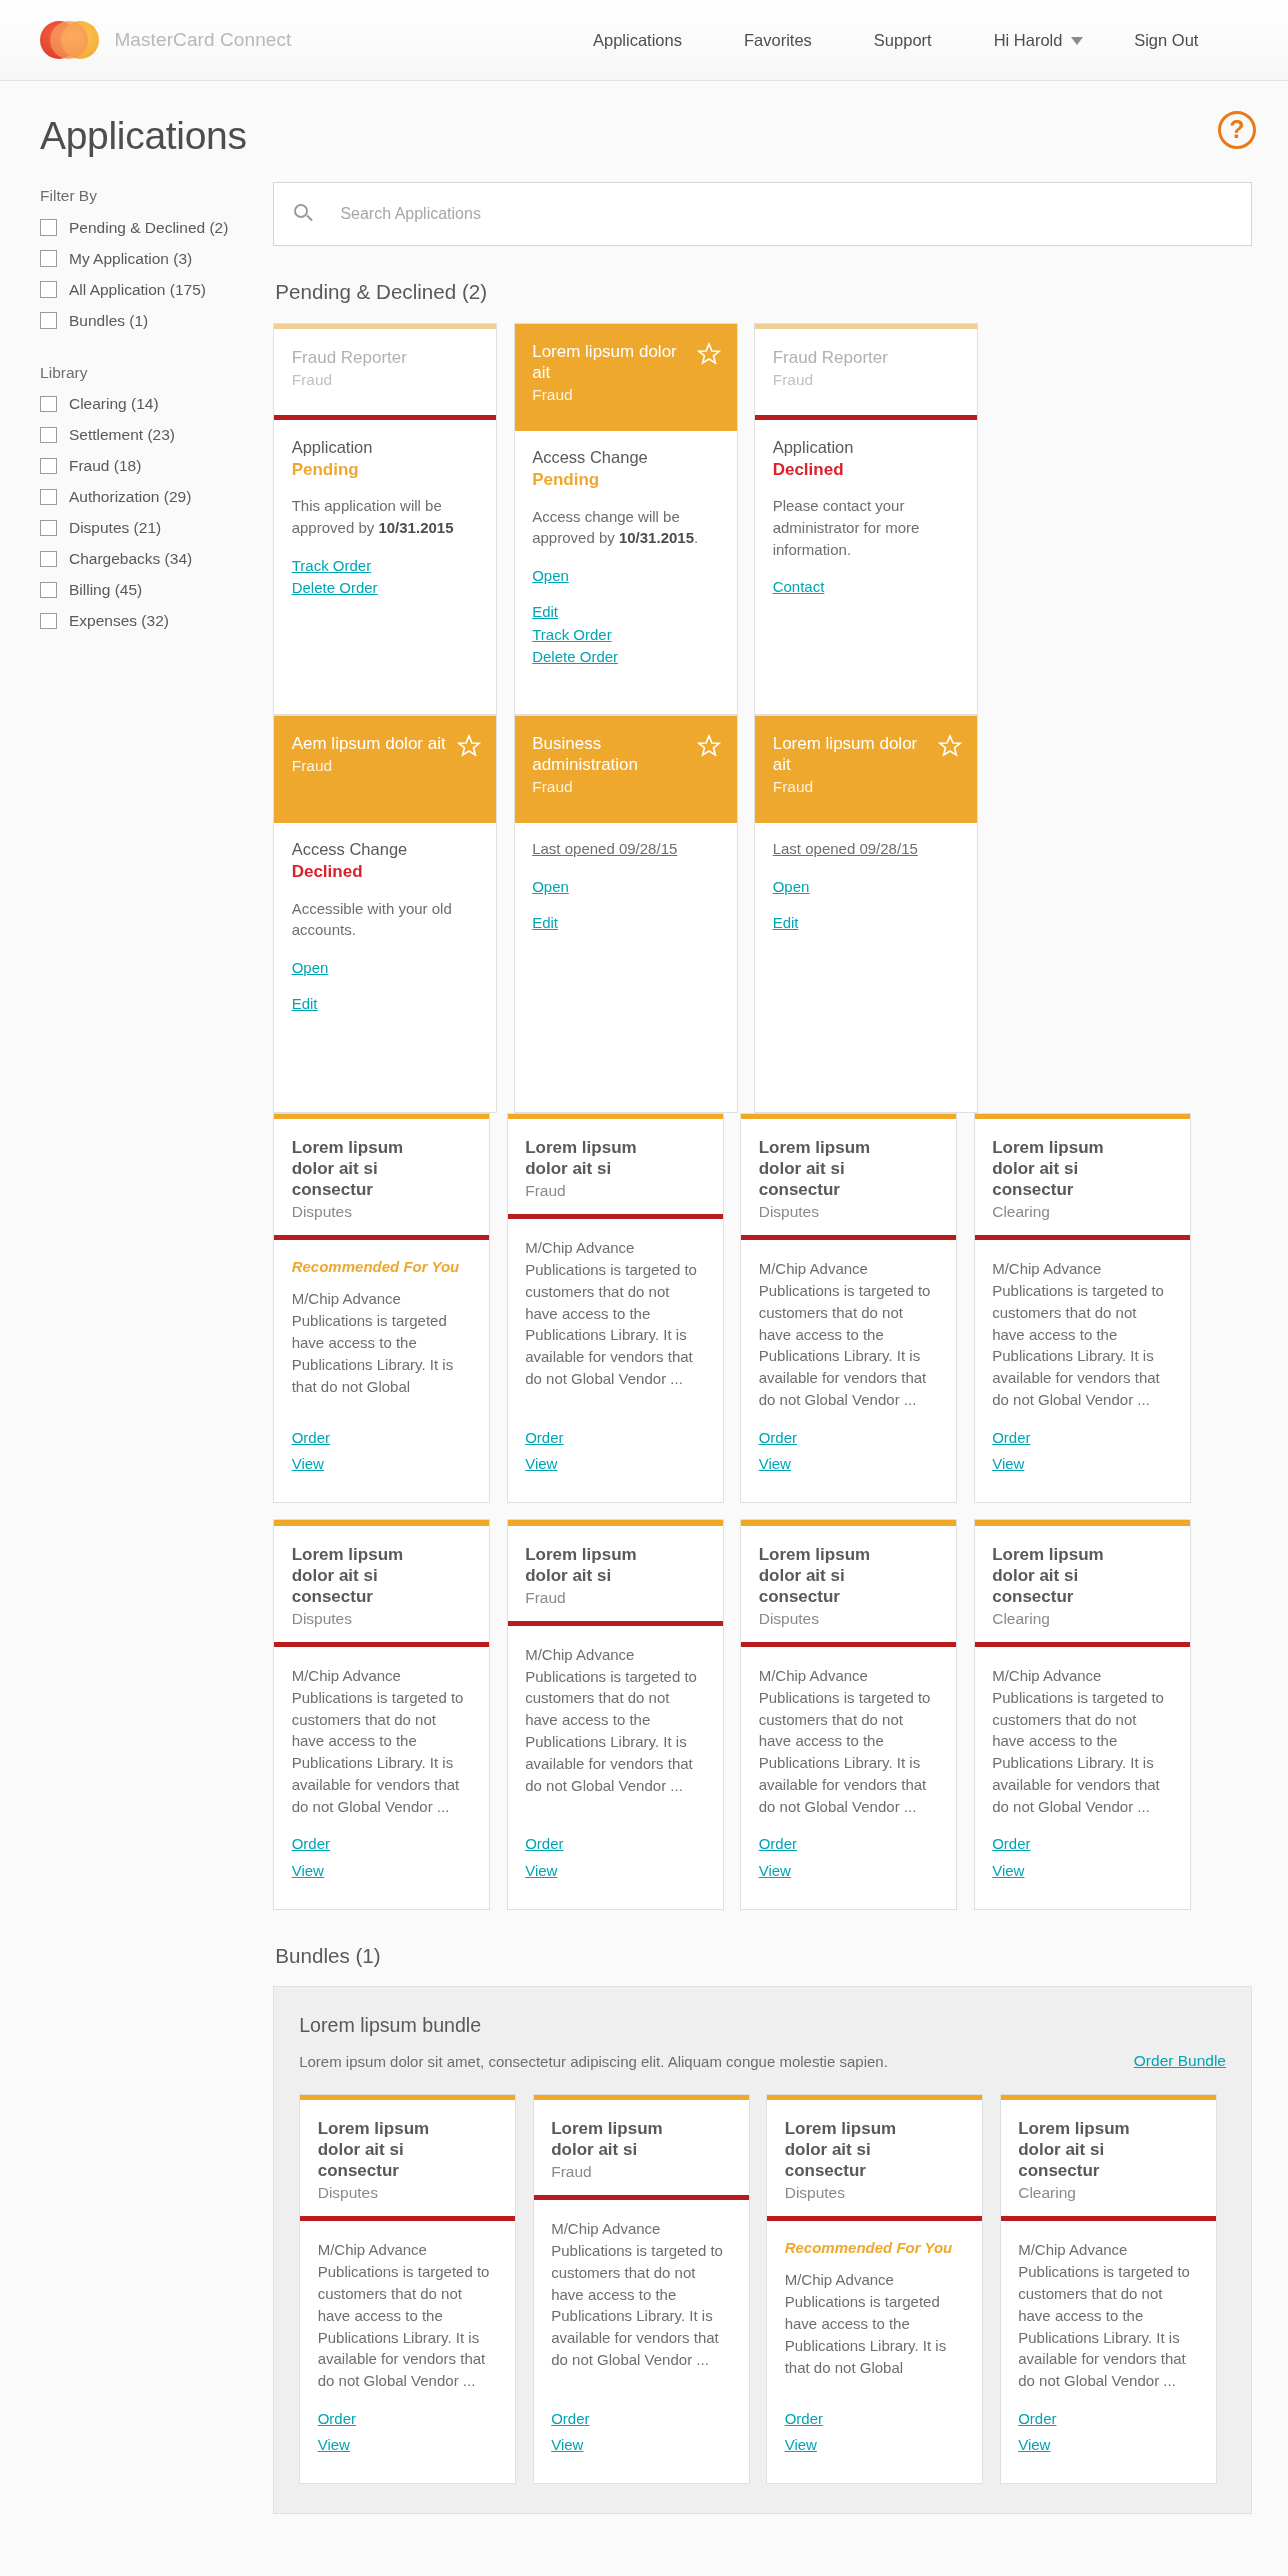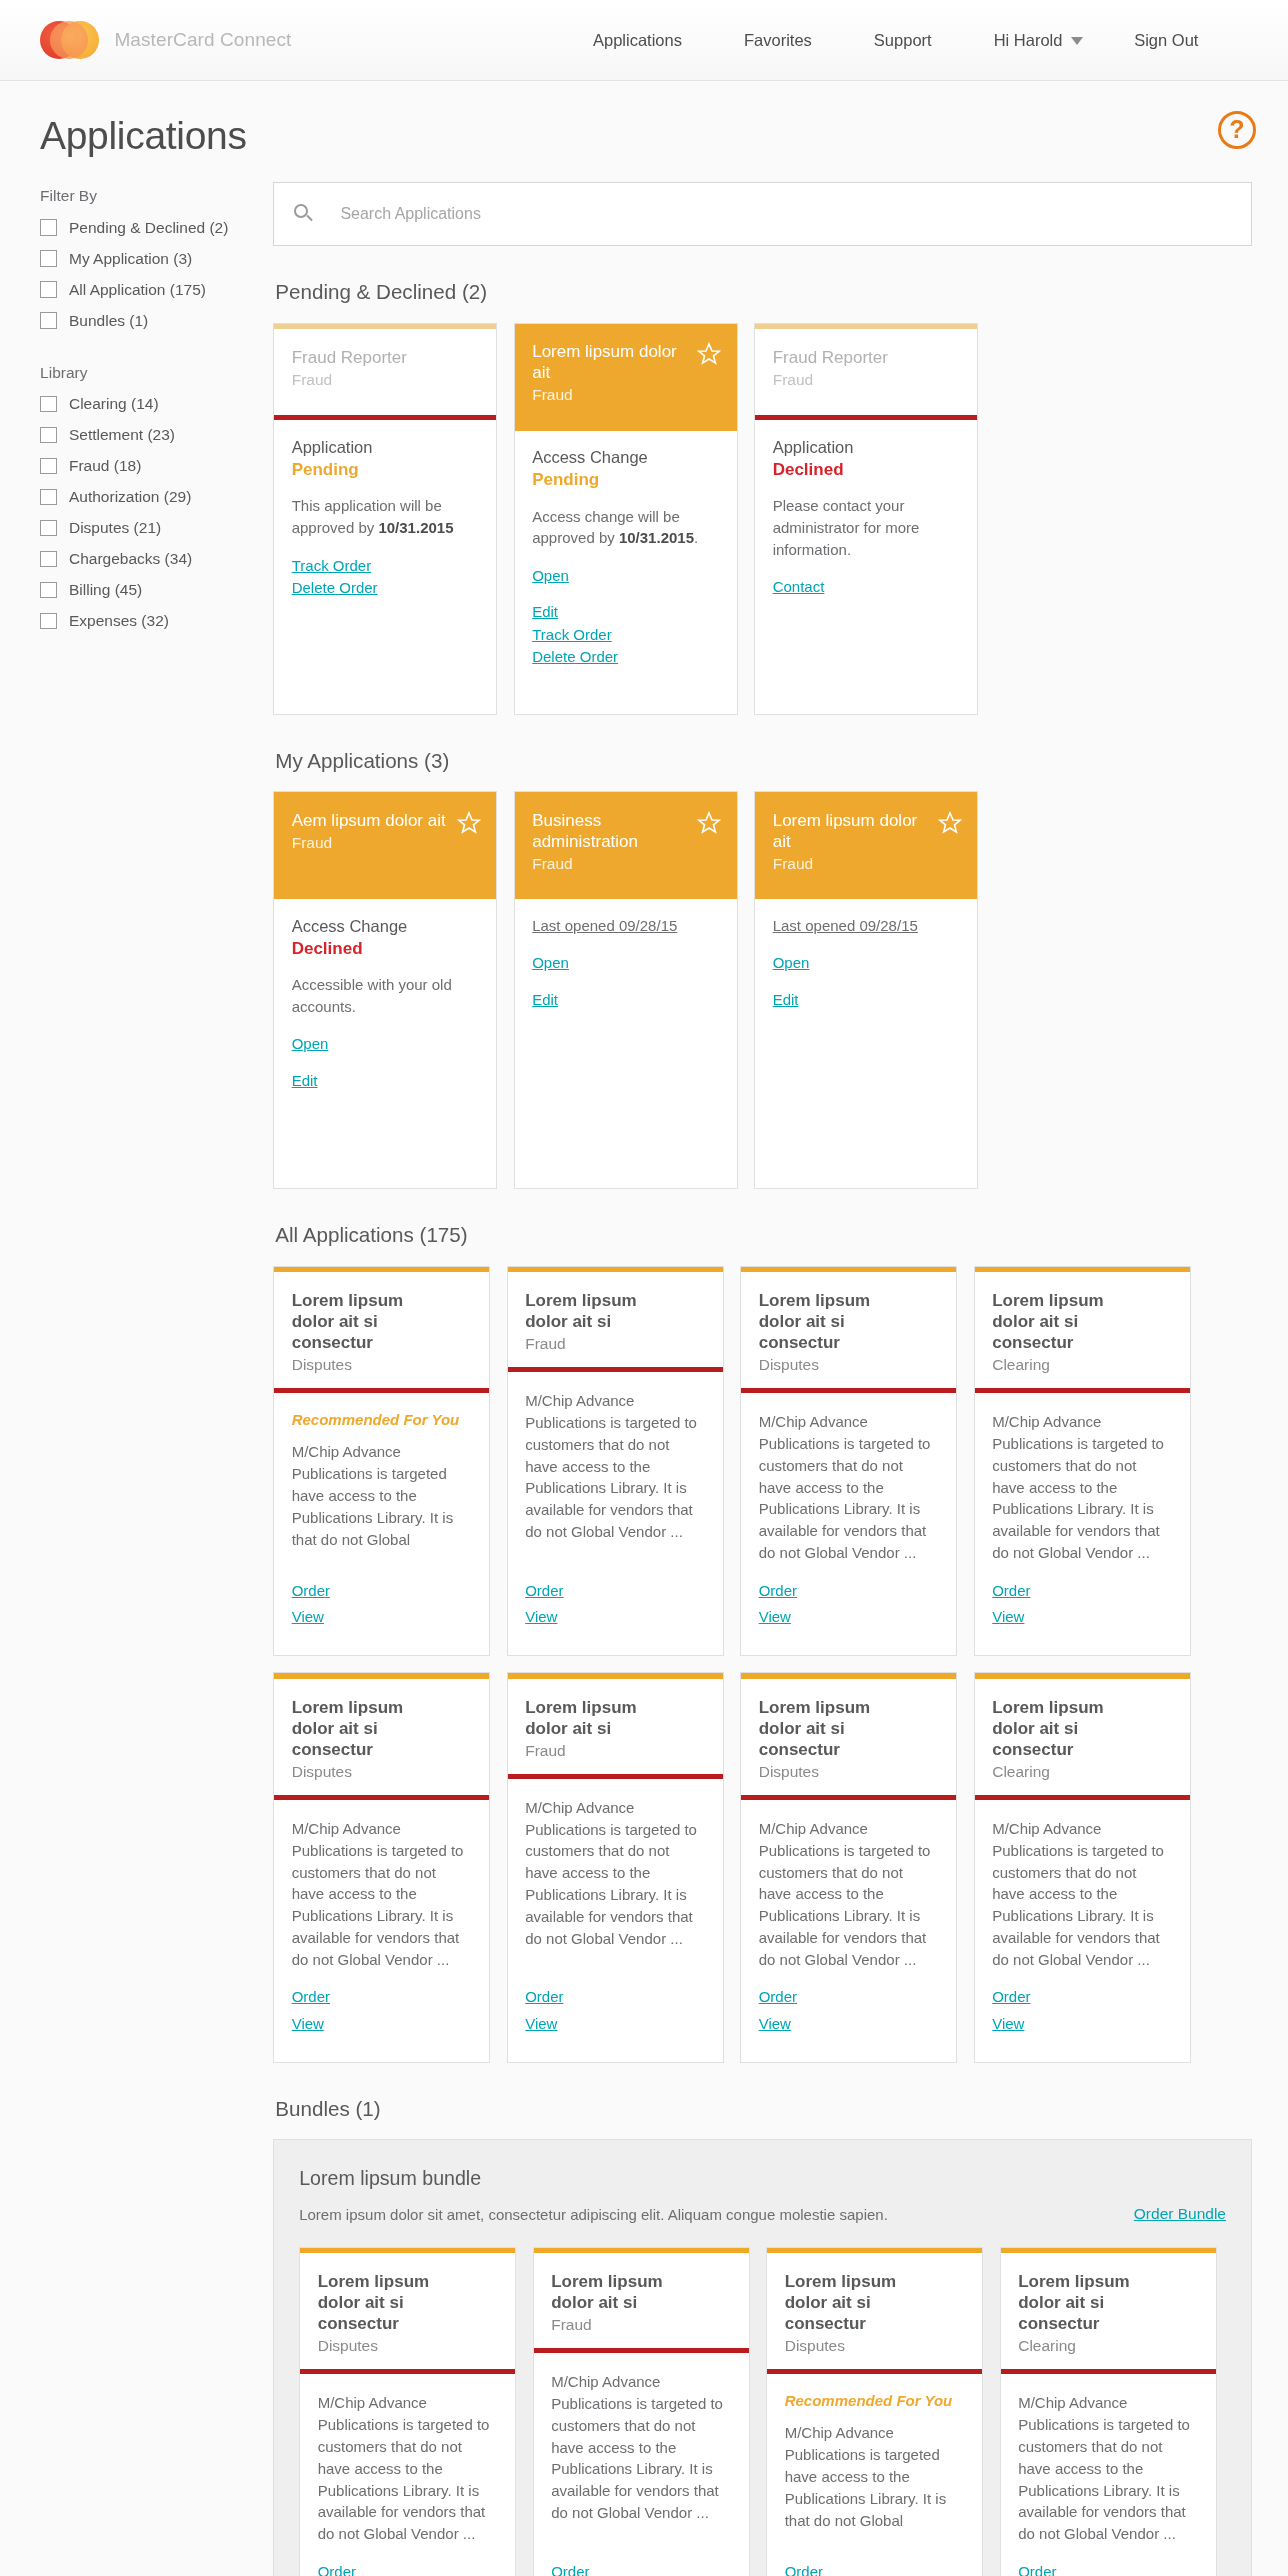--- a/index.html
+++ b/index.html
@@ -285,21 +285,20 @@
           <div class="body-label">Application</div>
           <div class="status declined">Declined</div>
           <div class="body-text">Please contact your administrator for more information.</div>
           <a class="lnk">Contact</a>
           <div class="spacer"></div>
         </div>
       </div>
 
     </div>
 
-    <div class="section-title">My Applications (3)</div>
     <div class="card-row row-myapps">
 
       <div class="card">
         <div class="card-head orange">
           <div class="card-title">Aem lipsum dolor ait</div>
           <div class="card-sub">Fraud</div>
           <svg class="star" viewBox="0 0 24 24">
             <polygon points="12,2 15,9 22,9.3 16.5,13.8 18.4,21 12,17 5.6,21 7.5,13.8 2,9.3 9,9" fill="none" stroke="#ffffff" stroke-width="1.6"></polygon>
           </svg>
         </div>
@@ -340,21 +339,20 @@
         <div class="card-body">
           <div class="lastopen">Last opened 09/28/15</div>
           <a class="lnk">Open</a>
           <a class="lnk lnk-gap">Edit</a>
           <div class="spacer"></div>
         </div>
       </div>
 
     </div>
 
-    <div class="section-title">All Applications (175)</div>
 
     <div class="card-row row-all">
       <div class="card wide4">
         <div class="topbar"></div>
         <div class="card-head plain">
           <div class="card-title bold">Lorem lipsum dolor ait si consectur</div>
           <div class="card-sub">Disputes</div>
         </div>
         <div class="card-body">
           <div class="rec">Recommended For You</div>

